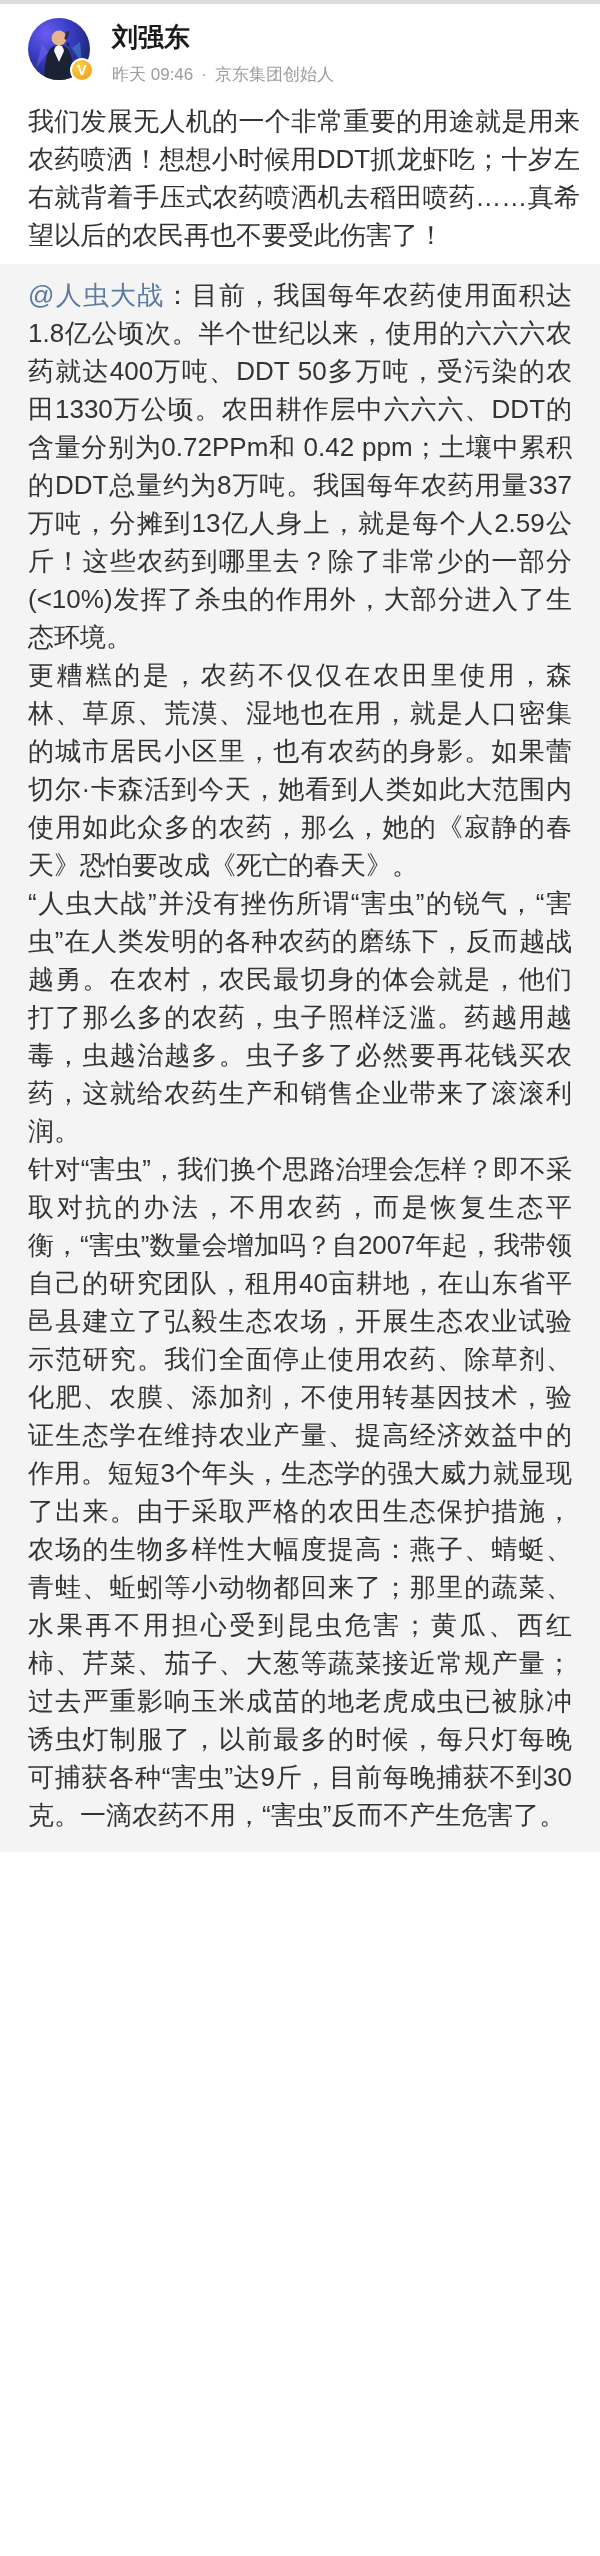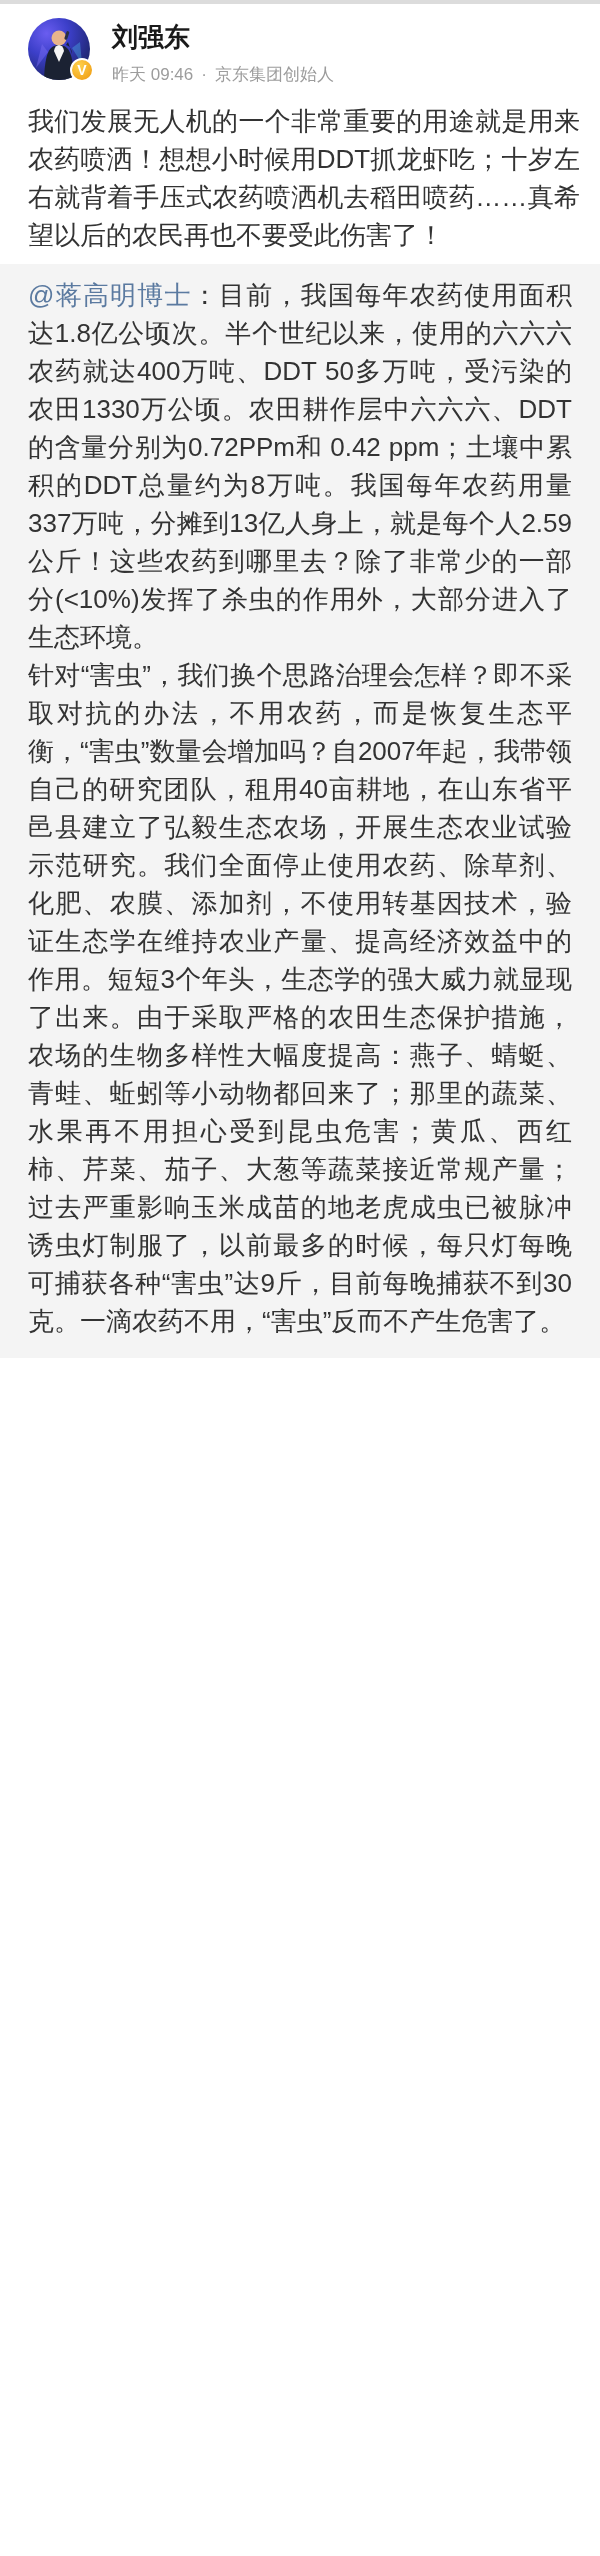--- a/index.html
+++ b/index.html
@@ -67,15 +67,17 @@
   </div>
   <div class="header-text">
     <div class="user-name">刘强东</div>
     <div class="post-meta"><span>昨天 09:46</span><span class="dot">·</span><span>京东集团创始人</span></div>
   </div>
 </div>
 
 <div class="intro">我们发展无人机的一个非常重要的用途就是用来农药喷洒！想想小时候用DDT抓龙虾吃；十岁左右就背着手压式农药喷洒机去稻田喷药……真希望以后的农民再也不要受此伤害了！</div>
 
 <div class="quote-block">
-  <p><span class="mention">@蒋高明博士</span><span>：目前，我国每年农药使用面积达1.8亿公顷次。半个世纪以来，使用的六六六农药就达400万吨、DDT 50多万吨，受污染的农田1330万公顷。农田耕作层中六六六、DDT的含量分别为0.72PPm和 0.42 ppm；土壤中累积的DDT总量约为8万吨。我国每年农药用量337万吨，分摊到13亿人身上，就是每个人2.59公斤！这些农药到哪里去？除了非常少的一部分(&lt;10%)发挥了杀虫的作用外，大部分进入了生态环境。</span></p>
+  <p><span class="mention">@人虫大战</span><span>：目前，我国每年农药使用面积达1.8亿公顷次。半个世纪以来，使用的六六六农药就达400万吨、DDT 50多万吨，受污染的农田1330万公顷。农田耕作层中六六六、DDT的含量分别为0.72PPm和 0.42 ppm；土壤中累积的DDT总量约为8万吨。我国每年农药用量337万吨，分摊到13亿人身上，就是每个人2.59公斤！这些农药到哪里去？除了非常少的一部分(&lt;10%)发挥了杀虫的作用外，大部分进入了生态环境。</span></p>
+  <p>更糟糕的是，农药不仅仅在农田里使用，森林、草原、荒漠、湿地也在用，就是人口密集的城市居民小区里，也有农药的身影。如果蕾切尔·卡森活到今天，她看到人类如此大范围内使用如此众多的农药，那么，她的《寂静的春天》恐怕要改成《死亡的春天》。</p>
+  <p>“人虫大战”并没有挫伤所谓“害虫”的锐气，“害虫”在人类发明的各种农药的磨练下，反而越战越勇。在农村，农民最切身的体会就是，他们打了那么多的农药，虫子照样泛滥。药越用越毒，虫越治越多。虫子多了必然要再花钱买农药，这就给农药生产和销售企业带来了滚滚利润。</p>
   <p>针对“害虫”，我们换个思路治理会怎样？即不采取对抗的办法，不用农药，而是恢复生态平衡，“害虫”数量会增加吗？自2007年起，我带领自己的研究团队，租用40亩耕地，在山东省平邑县建立了弘毅生态农场，开展生态农业试验示范研究。我们全面停止使用农药、除草剂、化肥、农膜、添加剂，不使用转基因技术，验证生态学在维持农业产量、提高经济效益中的作用。短短3个年头，生态学的强大威力就显现了出来。由于采取严格的农田生态保护措施，农场的生物多样性大幅度提高：燕子、蜻蜓、青蛙、蚯蚓等小动物都回来了；那里的蔬菜、水果再不用担心受到昆虫危害；黄瓜、西红柿、芹菜、茄子、大葱等蔬菜接近常规产量；过去严重影响玉米成苗的地老虎成虫已被脉冲诱虫灯制服了，以前最多的时候，每只灯每晚可捕获各种“害虫”达9斤，目前每晚捕获不到30克。一滴农药不用，“害虫”反而不产生危害了。</p>
 </div>
 
 </body></html>

